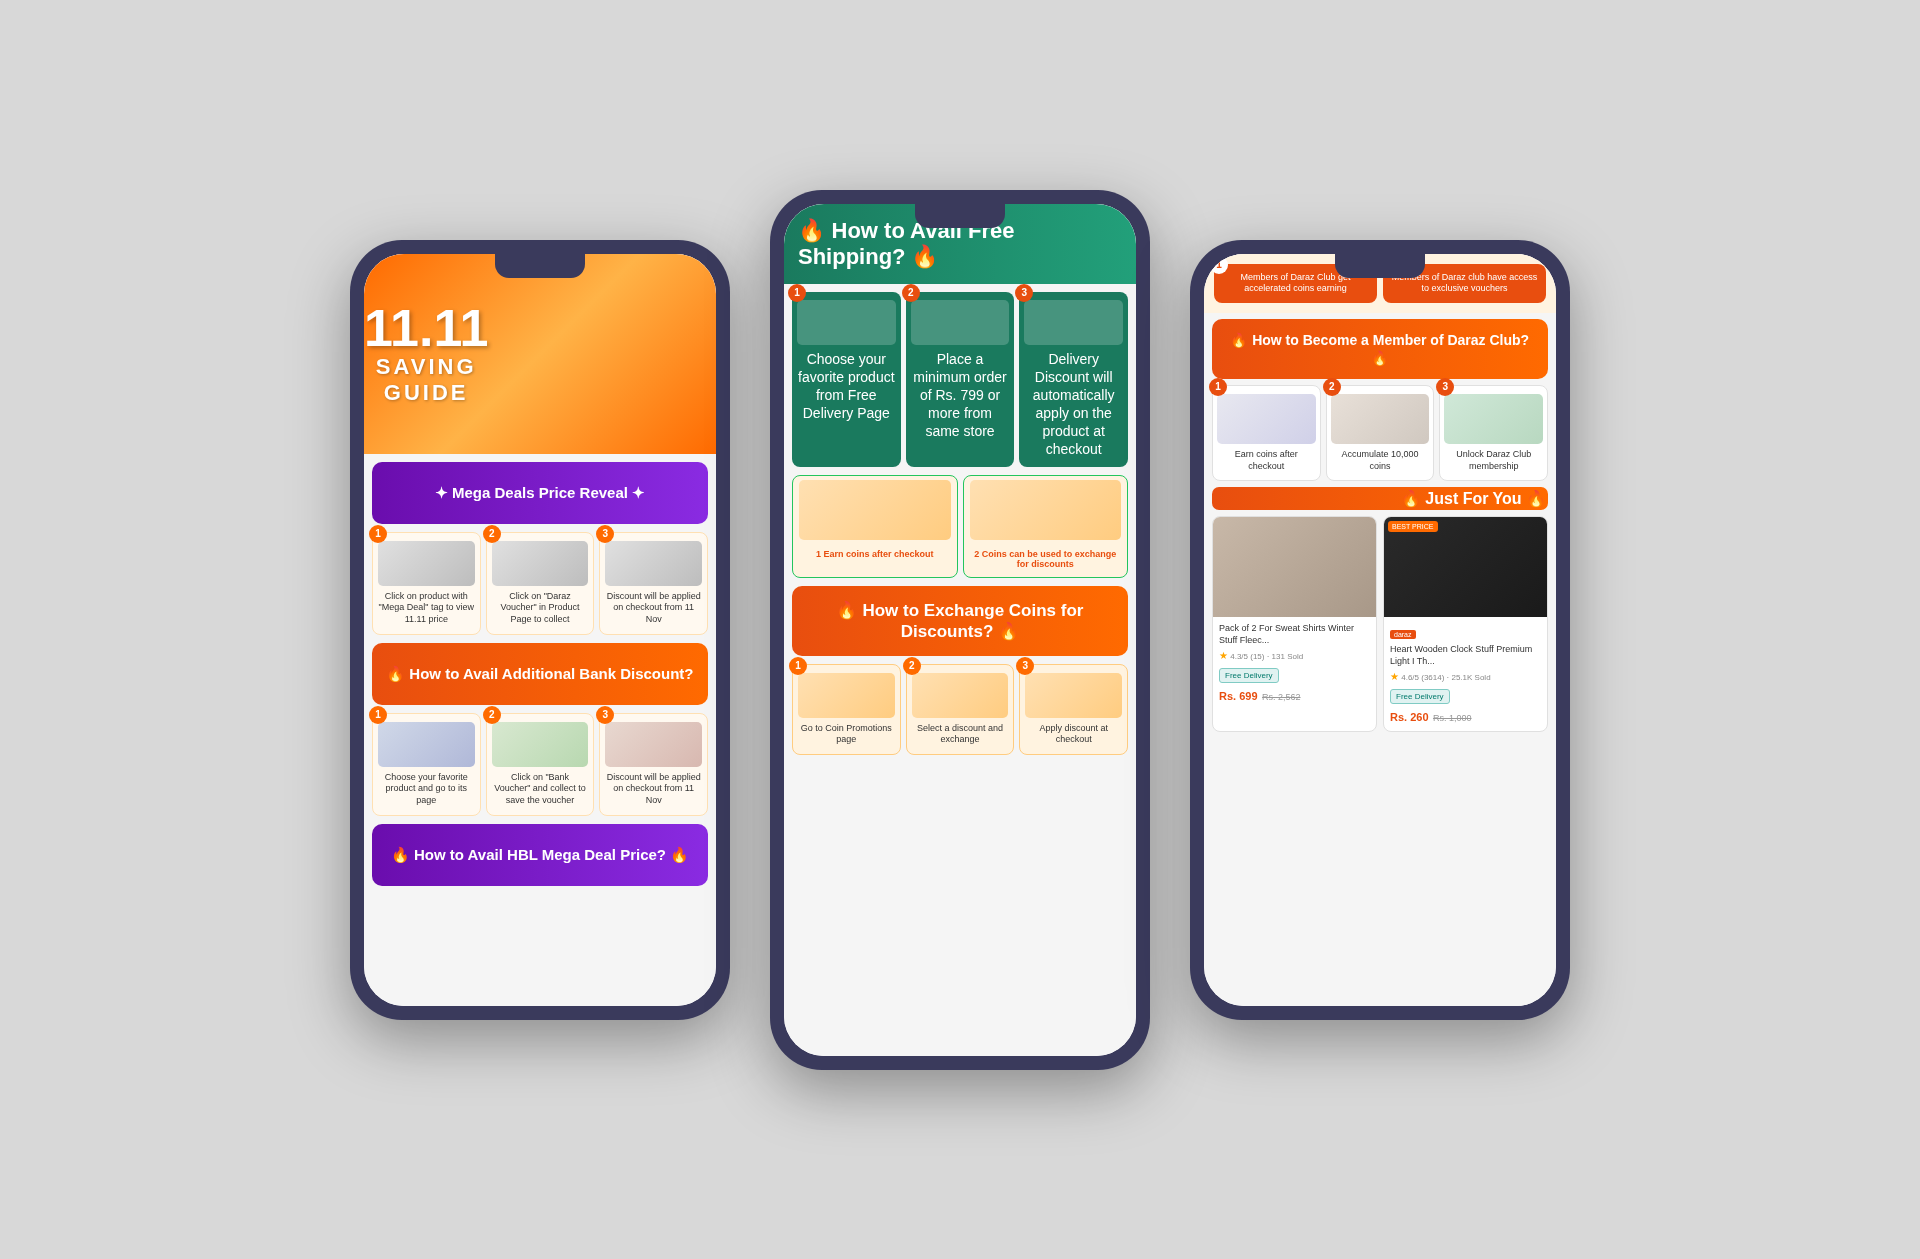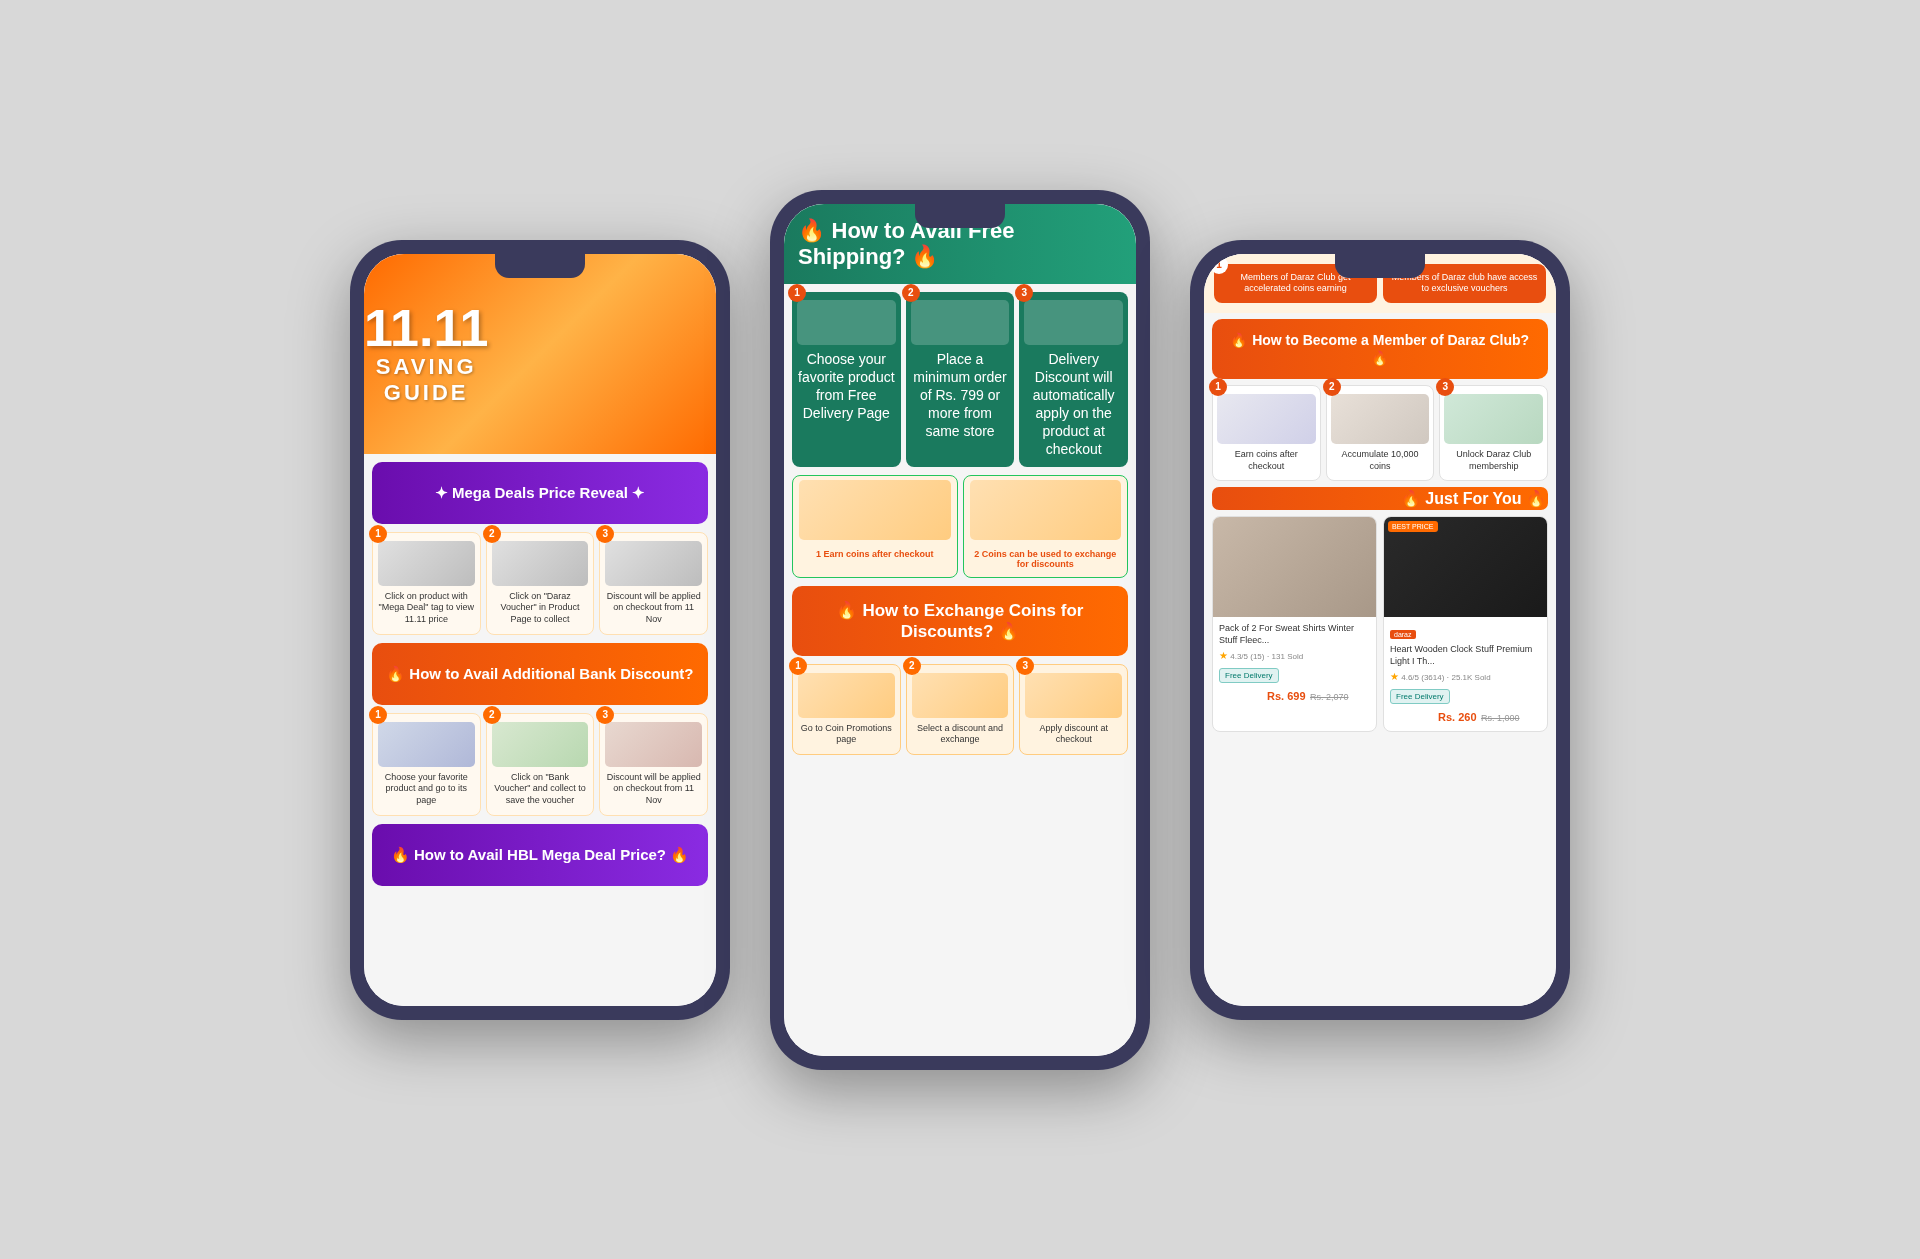--- a/index.html
+++ b/index.html
@@ -420,21 +420,20 @@
       border-radius: 3px;
       display: inline-block;
       margin-bottom: 3px;
       border: 1px solid #80cbc4;
     }
 
     .product-price {
       font-size: 11px;
       font-weight: bold;
       color: #e84e0f;
-      margin-left: 48px;
     }
 
     .product-price-old {
       font-size: 9px;
       color: #999;
       text-decoration: line-through;
     }
 
     .best-price-badge {
       background: #ff6a00;
@@ -644,21 +643,21 @@
             <div class="product-info">
               <div class="product-title">Pack of 2 For  Sweat Shirts Winter Stuff Fleec...</div>
               <div class="product-rating">
                 <span class="stars">★</span>
                 <span>4.3/5 (15)</span>
                 · <span>131 Sold</span>
               </div>
               <div class="free-delivery-badge">Free Delivery</div>
               <div>
                 <span class="product-price">Rs. 699</span>
-                <span class="product-price-old">Rs. 2,070</span>
+                <span class="product-price-old">Rs. 2,562</span>
               </div>
             </div>
           </div>
 
           <div class="product-card">
             <div class="product-img product-img-clock">
               <div style="position:relative;">
                 <span class="best-price-badge" style="position:absolute; top:4px; left:4px;">BEST PRICE</span>
               </div>
             </div>

